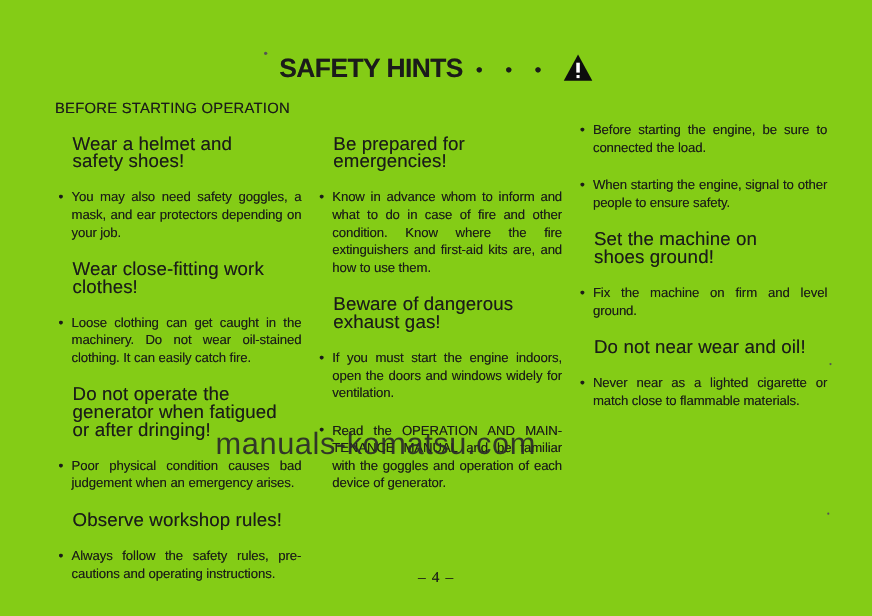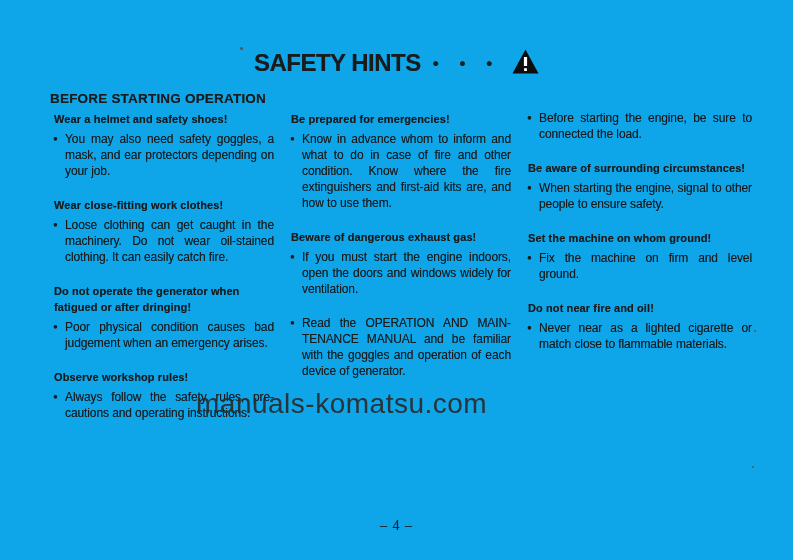--- a/index.html
+++ b/index.html
@@ -1,20 +1,20 @@
 <!DOCTYPE html>
 <html><head>
 <meta charset="utf-8">
 <style>
   html, body { margin: 0; padding: 0; background: #e8e8e8; }
   .page {
     position: relative;
     width: 793px;
     height: 560px;
-    background: #0ea5e9;
+    background: #84cc16;
     font-family: "Liberation Sans", sans-serif;
     color: #1b1b1b;
     overflow: hidden;
     text-shadow: 0 0 0.5px rgba(0,0,0,0.45);
   }
 
   
   .hdr {
     position: absolute;
     top: 48px; left: 0;
@@ -45,32 +45,32 @@
     position: absolute;
     left: 50px; top: 90px;
     width: 702px;
     display: grid;
     grid-template-columns: 224px 224px 228px;
     column-gap: 13px;
   }
   .col.pad-top { padding-top: 17px; }
   .kicker {
     font-size: 13.5px;
-    font-weight: bold;
+    font-weight: normal;
     letter-spacing: 0.2px;
     line-height: 17px;
     margin: 0 0 1px 0;
   }
   .section { margin-bottom: 18px; }
   .section:last-child { margin-bottom: 0; }
   .heading {
-    font-size: 11px;
-    font-weight: bold;
+    font-size: 17px;
+    font-weight: normal;
     line-height: 16px;
-    margin: 4px;
+    margin: 16px;
     letter-spacing: 0.1px;
   }
   .bullet { display: flex; margin-top: 3px; }
   .marker {
     flex: 0 0 15px;
     width: 15px;
     font-size: 8px;
     line-height: 16px;
     padding-left: 3px;
     box-sizing: border-box;
@@ -196,37 +196,36 @@
 
     <section class="col pad-top">
       <div class="section">
         <div class="bullet">
           <span class="marker">●</span>
           <p>Before starting the engine, be sure to connected the load.</p>
         </div>
       </div>
 
       <div class="section">
-        <h3 class="heading">Be aware of surrounding circum­stances!</h3>
         <div class="bullet">
           <span class="marker">●</span>
           <p>When starting the engine, signal to other people to ensure safety.</p>
         </div>
       </div>
 
       <div class="section">
-        <h3 class="heading">Set the machine on whom ground!</h3>
+        <h3 class="heading">Set the machine on shoes ground!</h3>
         <div class="bullet">
           <span class="marker">●</span>
           <p>Fix the machine on firm and level ground.</p>
         </div>
       </div>
 
       <div class="section">
-        <h3 class="heading">Do not near fire and oil!</h3>
+        <h3 class="heading">Do not near wear and oil!</h3>
         <div class="bullet">
           <span class="marker">●</span>
           <p>Never near as a lighted cigarette or match close to flammable materi­als.</p>
         </div>
       </div>
     </section>
 
   </div>
 
   <div class="watermark">manuals-komatsu.com</div>

